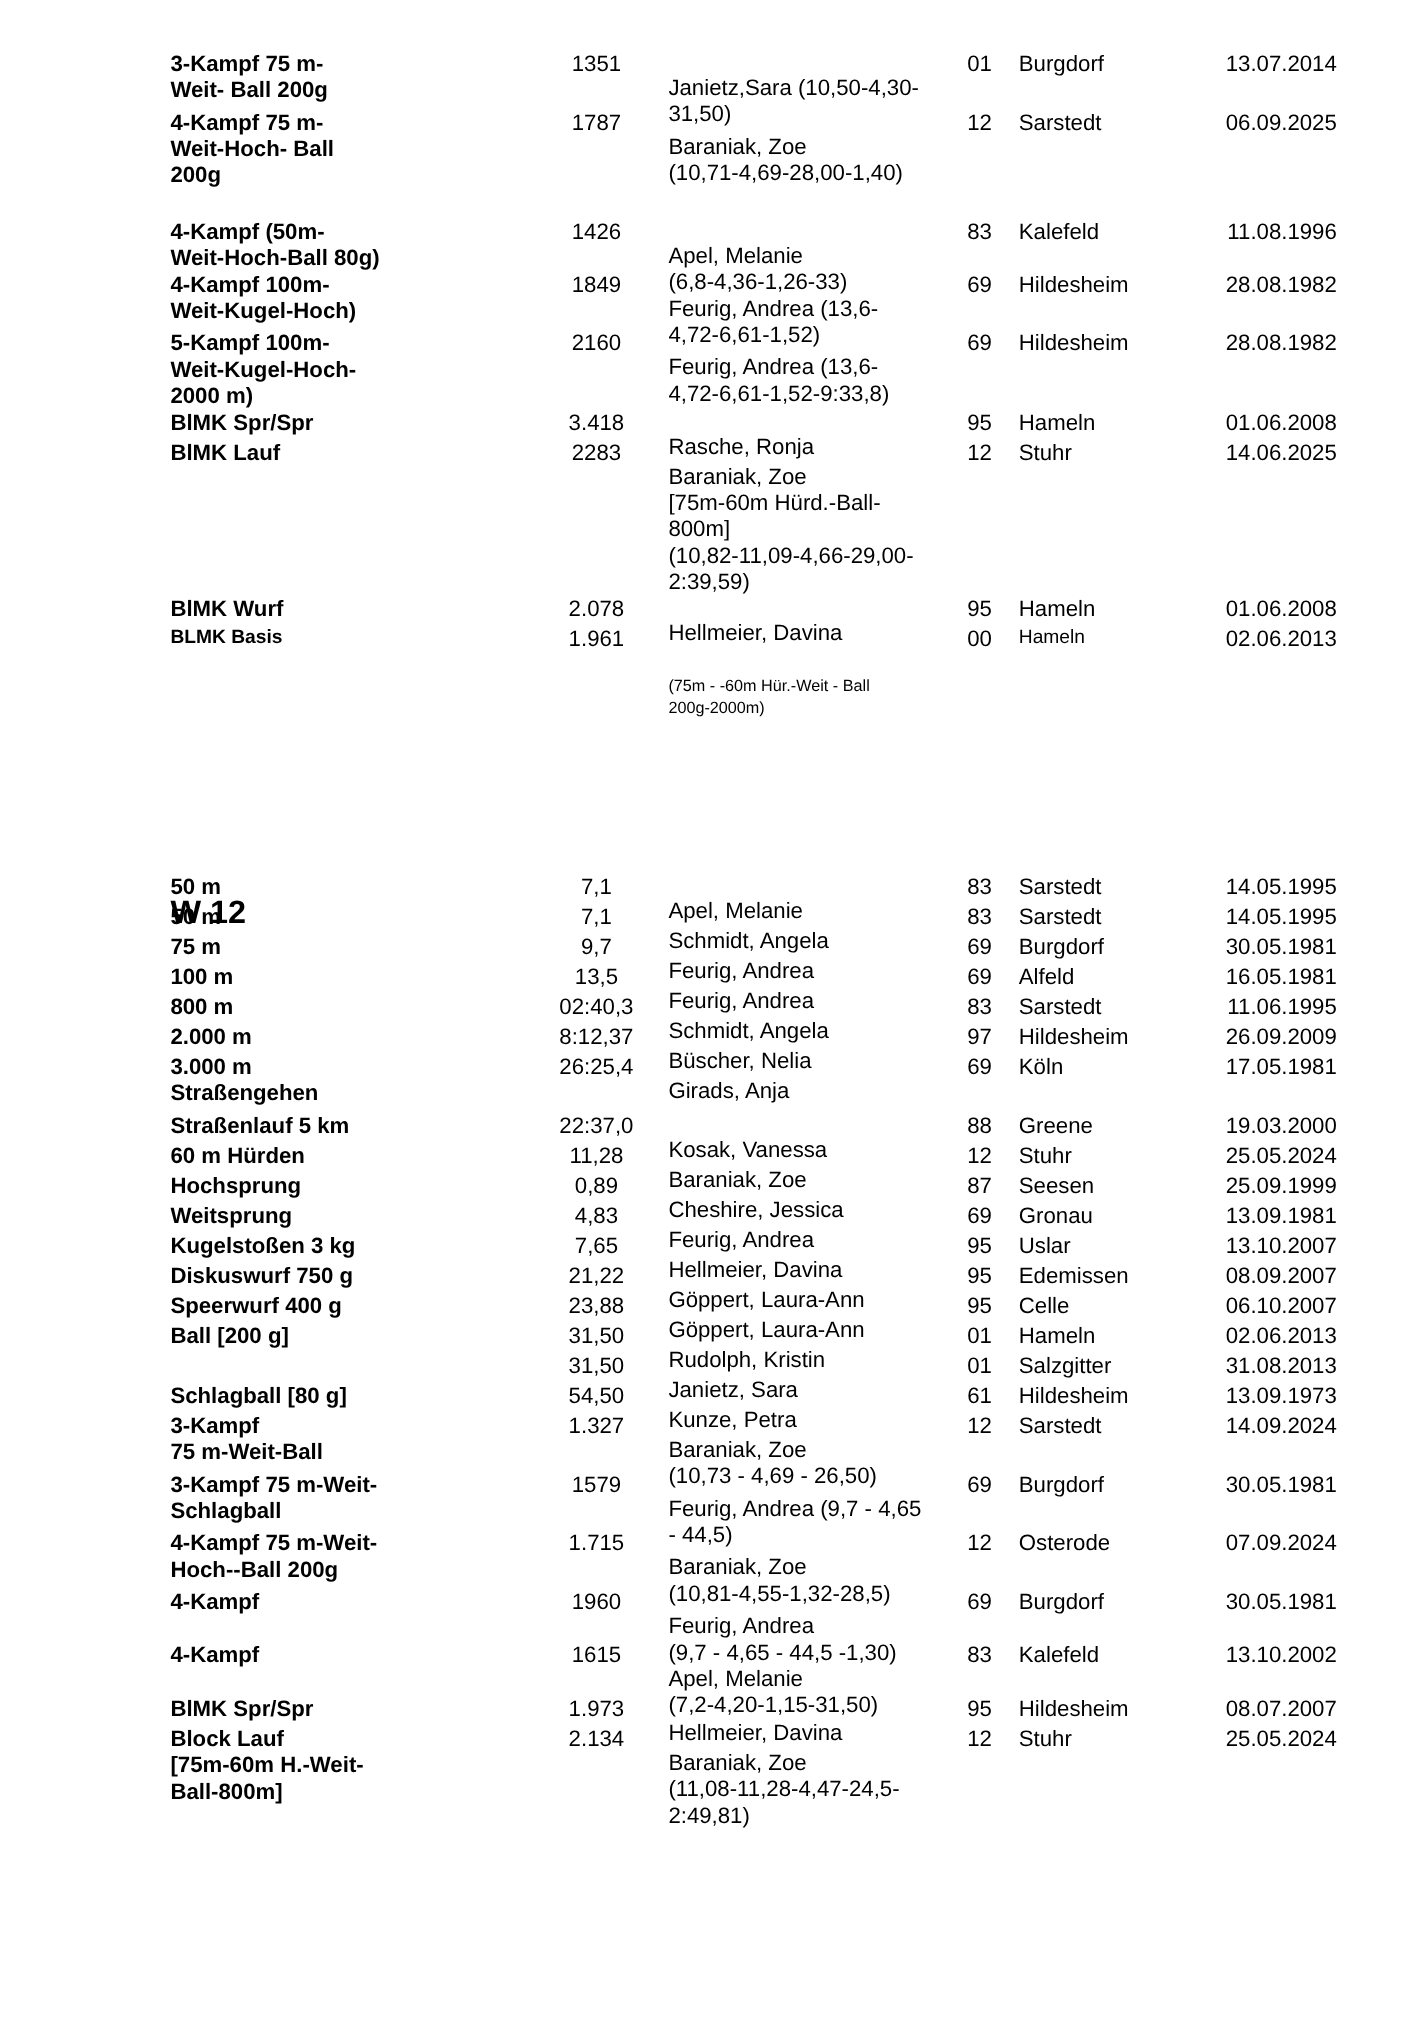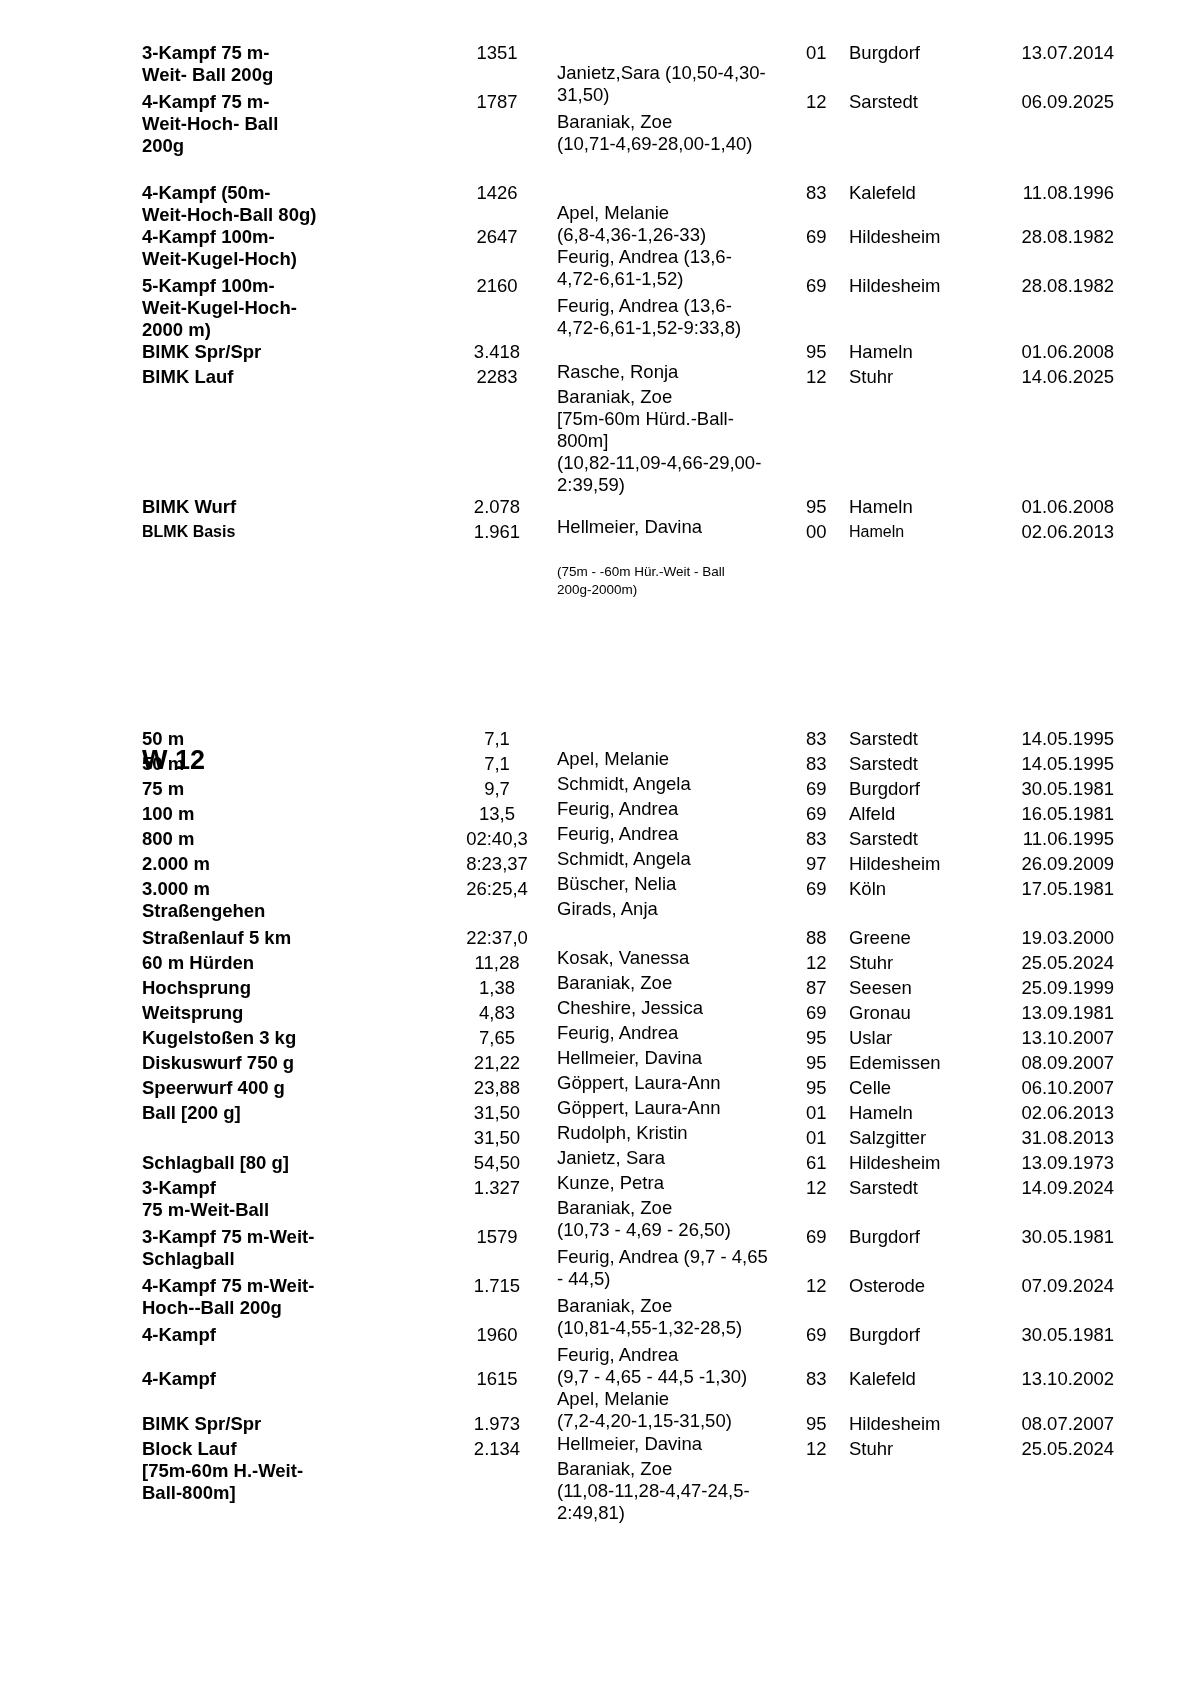--- a/index.html
+++ b/index.html
@@ -50,21 +50,21 @@
       <div class="c-perf">1426</div>
       <div class="c-name">Apel, Melanie
 (6,8-4,36-1,26-33)</div>
       <div class="c-yr">83</div>
       <div class="c-place">Kalefeld</div>
       <div class="c-date">11.08.1996</div>
     </div>
     <div class="row" style="top:226px">
       <div class="c-event">4-Kampf 100m-
 Weit-Kugel-Hoch)</div>
-      <div class="c-perf">2647</div>
+      <div class="c-perf">1849</div>
       <div class="c-name">Feurig, Andrea  (13,6-
 4,72-6,61-1,52)</div>
       <div class="c-yr">69</div>
       <div class="c-place">Hildesheim</div>
       <div class="c-date">28.08.1982</div>
     </div>
     <div class="row" style="top:275px">
       <div class="c-event">5-Kampf 100m-
 Weit-Kugel-Hoch-
 2000 m)</div>
@@ -154,21 +154,21 @@
     <div class="row" style="top:828px">
       <div class="c-event">800 m</div>
       <div class="c-perf">02:40,3</div>
       <div class="c-name">Schmidt, Angela</div>
       <div class="c-yr">83</div>
       <div class="c-place">Sarstedt</div>
       <div class="c-date">11.06.1995</div>
     </div>
     <div class="row" style="top:853px">
       <div class="c-event">2.000 m</div>
-      <div class="c-perf">8:23,37</div>
+      <div class="c-perf">8:12,37</div>
       <div class="c-name">Büscher, Nelia</div>
       <div class="c-yr">97</div>
       <div class="c-place">Hildesheim</div>
       <div class="c-date">26.09.2009</div>
     </div>
     <div class="row" style="top:878px">
       <div class="c-event">3.000 m
 Straßengehen</div>
       <div class="c-perf">26:25,4</div>
       <div class="c-name">Girads, Anja</div>
@@ -187,21 +187,21 @@
     <div class="row" style="top:952px">
       <div class="c-event">60 m Hürden</div>
       <div class="c-perf">11,28</div>
       <div class="c-name">Baraniak, Zoe</div>
       <div class="c-yr">12</div>
       <div class="c-place">Stuhr</div>
       <div class="c-date">25.05.2024</div>
     </div>
     <div class="row" style="top:977px">
       <div class="c-event">Hochsprung</div>
-      <div class="c-perf">1,38</div>
+      <div class="c-perf">0,89</div>
       <div class="c-name">Cheshire, Jessica</div>
       <div class="c-yr">87</div>
       <div class="c-place">Seesen</div>
       <div class="c-date">25.09.1999</div>
     </div>
     <div class="row" style="top:1002px">
       <div class="c-event">Weitsprung</div>
       <div class="c-perf">4,83</div>
       <div class="c-name">Feurig, Andrea</div>
       <div class="c-yr">69</div>

